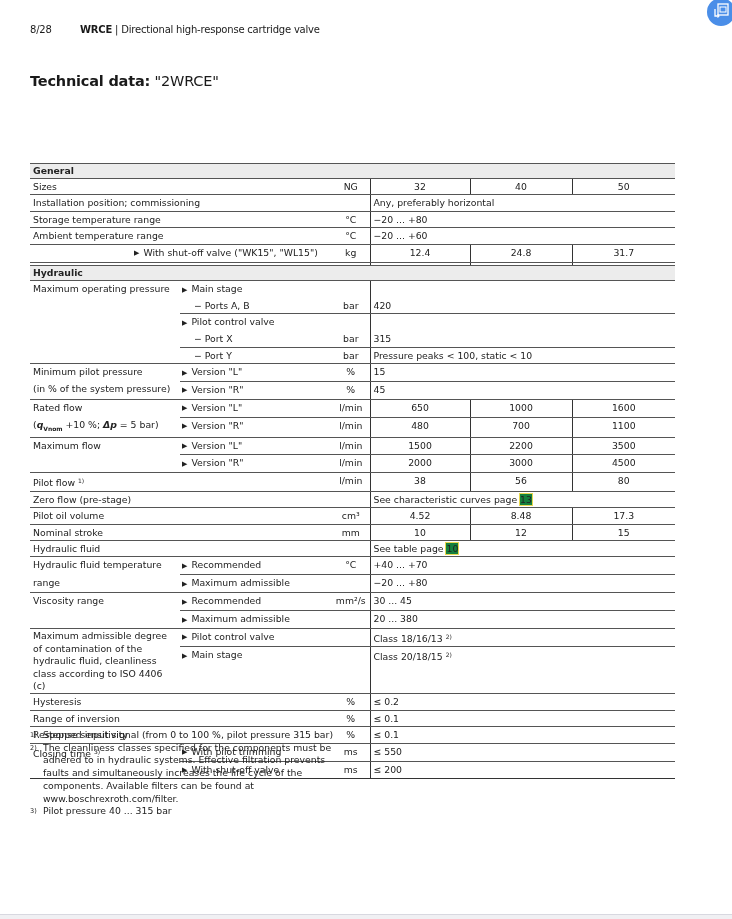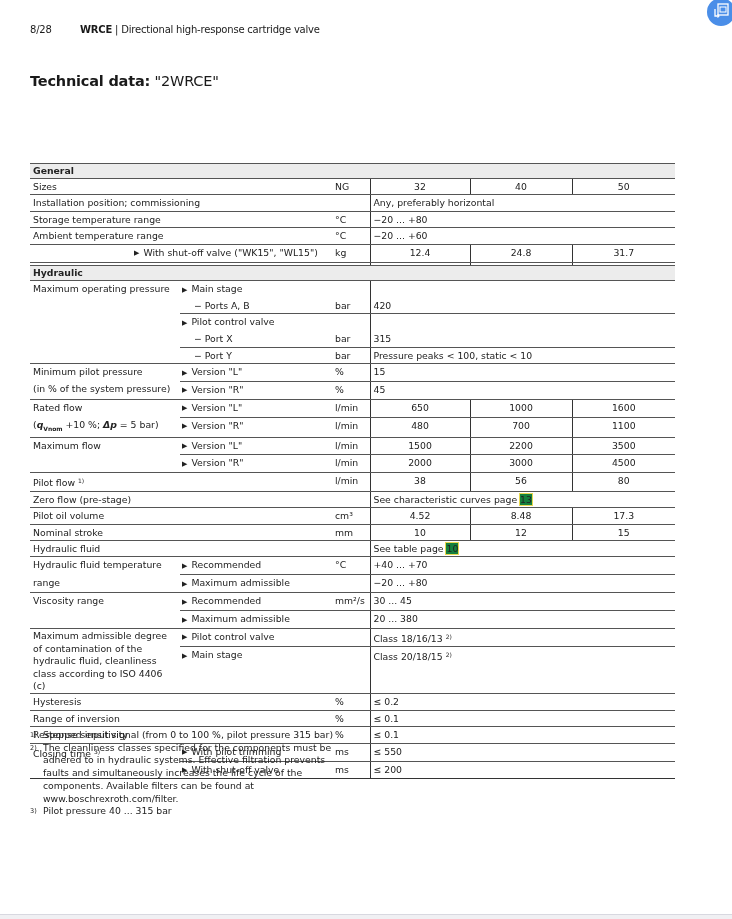--- a/index.html
+++ b/index.html
@@ -11,21 +11,21 @@
   .fab { position: absolute; left: 707px; top: -2px; width: 28px; height: 28px; border-radius: 50%; background: #4a8ee8; }
   .fab svg { position: absolute; left: 6px; top: 5px; }
   .title { position: absolute; left: 30px; top: 73px; font-size: 14.5px; line-height: 17px; font-family: "DejaVu Sans", sans-serif; letter-spacing: -0.2px; }
   .title b { font-weight: bold; }
   table { position: absolute; left: 30px; border-collapse: collapse; width: 645px; table-layout: fixed;
           font-family: "DejaVu Sans", sans-serif; font-size: 9.3px; color: #222; }
   td { padding: 0 3px; height: 15.4px; vertical-align: top; line-height: 15.4px; white-space: nowrap; }
   tr.sec td { background: #ececec; font-weight: bold; border-top: 1.5px solid #555; border-bottom: 1.5px solid #555; height: 14px; line-height: 14px; }
   tr.b td { border-bottom: 1px solid #555; }
   tr.b td.nb { border-bottom: none; }
-  td.u { text-align: left; border-right: 1px solid #333; padding-right: 3px; }
+  td.u { text-align: center; border-right: 1px solid #333; padding-right: 3px; }
   td.c { text-align: center; }
   td.v { border-left: 1px solid #333; }
   td.sub { padding-left: 2px; }
   td.wrap { white-space: normal; line-height: 12.6px; padding-top: 1px; }
   .hl { background: #15803d; outline: 1px solid #e8d850; }
   sup { font-size: 6px; vertical-align: 3px; }
   .tri { font-size: 7px; display: inline-block; margin-right: 4px; vertical-align: 0.5px; }
   .notes { position: absolute; left: 30px; top: 729px; font-family: "DejaVu Sans", sans-serif; font-size: 9.3px; color: #222; line-height: 12.7px; width: 320px; }
   .note { display: flex; }
   .note .n { width: 13px; flex: 0 0 13px; font-size: 6.5px; }

